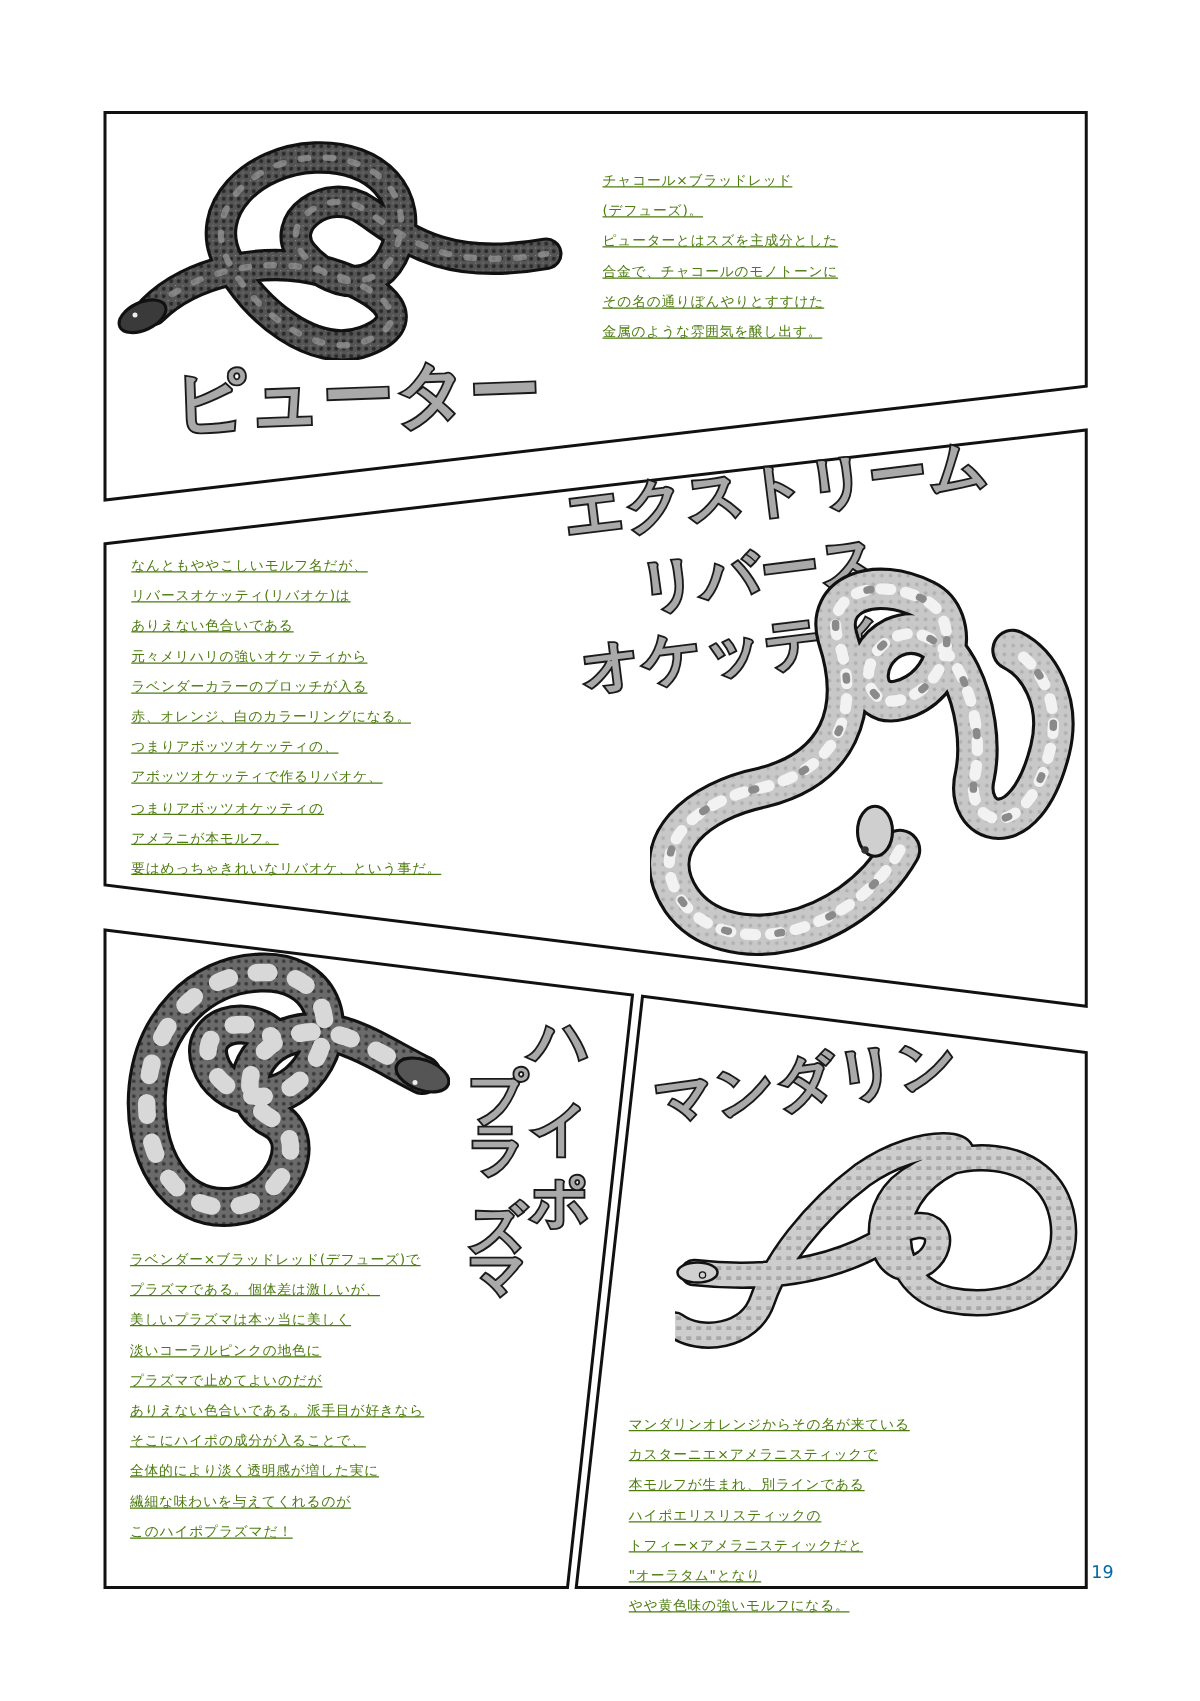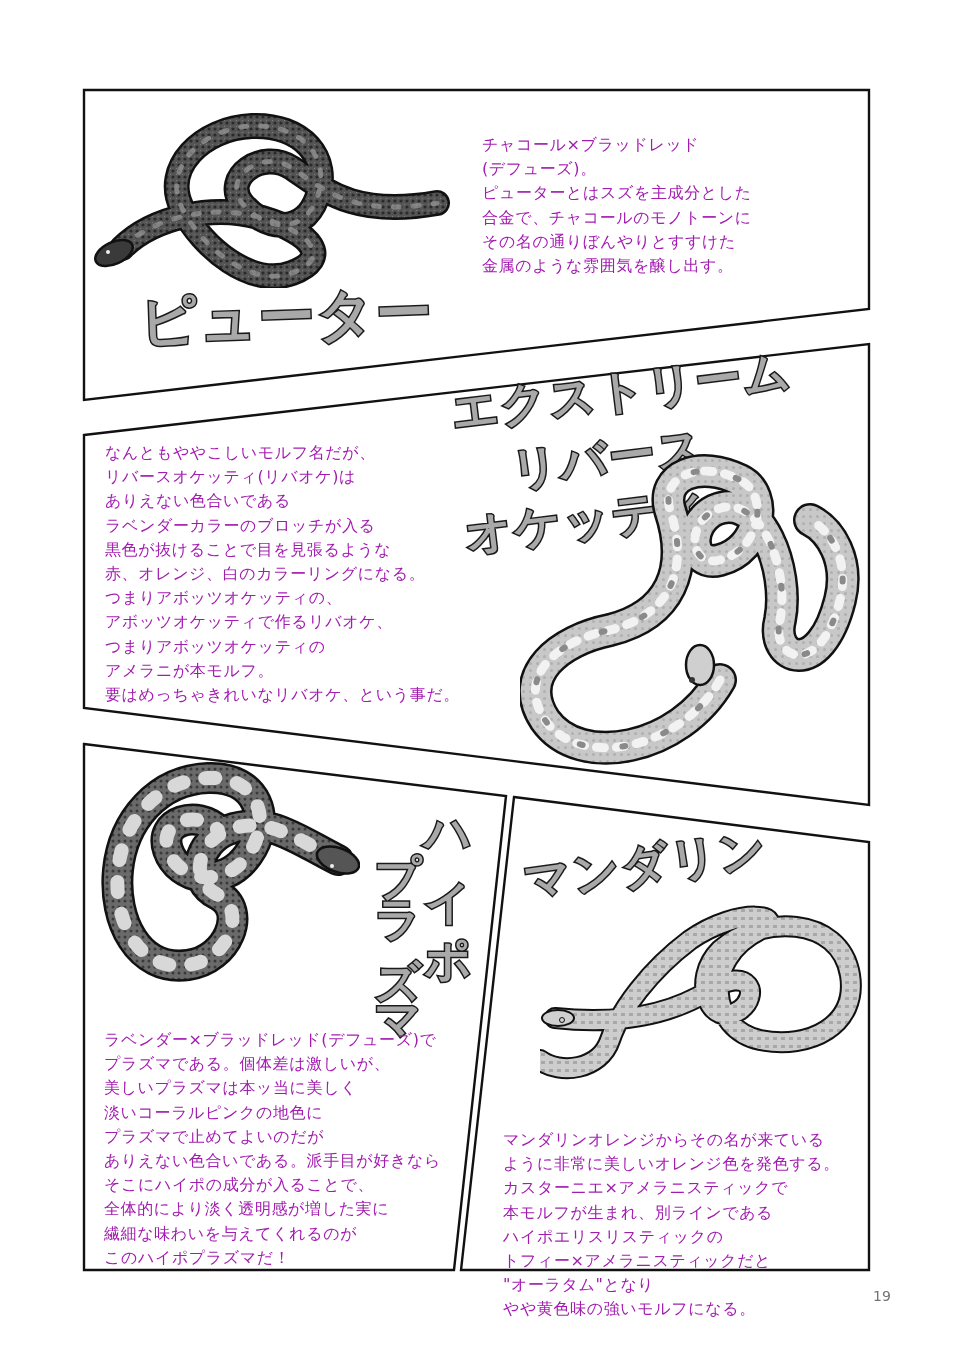--- a/index.html
+++ b/index.html
@@ -1,27 +1,27 @@
 <!DOCTYPE html>
 <html><head>
 <meta charset="utf-8">
 <style>
   html, body { margin: 0; padding: 0; background: #ffffff; }
   body { width: 960px; height: 1361px; position: relative; overflow: hidden;
          font-family: "DejaVu Sans", "Liberation Sans", sans-serif; color: #111; }
   #panels { position: absolute; left: 0; top: 0; width: 960px; height: 1361px; }
-  .txt { position: absolute; font-size: 16px; line-height: 24.2px; letter-spacing: 0.6px;
-         white-space: nowrap; color: #a21caf; }
+  .txt { position: absolute; font-size: 11px; line-height: 24.2px; letter-spacing: 0.6px;
+         white-space: nowrap; color: #4d7c0f; text-decoration: underline; }
   .txt div { height: 24.2px; }
   .title { position: absolute; font-family: "DejaVu Sans", sans-serif; font-weight: bold;
            color: #a9a9a9; -webkit-text-stroke: 3px #1a1a1a; paint-order: stroke fill;
            white-space: nowrap; letter-spacing: 2px; }
   .title-v { writing-mode: vertical-rl; }
   .snake { position: absolute; }
-  .page-number { position: absolute; font-size: 14px; color: #737373; margin-top: 38px; }
+  .page-number { position: absolute; font-size: 14px; color: #0369a1; }
 </style>
 </head>
 <body>
 
 <svg id="panels" viewBox="0 0 960 1361">
   <g fill="#fff" stroke="#111" stroke-width="2.4" stroke-linejoin="miter">
     <polygon points="84,90 869,90 869,309 84,400"></polygon>
     <polygon points="84,435 869,344 869,805 84,708"></polygon>
     <polygon points="84,744 506,796 454,1270 84,1270"></polygon>
     <polygon points="514,797 869,842 869,1270 461,1270"></polygon>
@@ -74,22 +74,22 @@
     <path d="M200,230 C160,300 60,320 25,270 C-5,225 40,190 90,180 C150,165 170,120 150,60 C140,25 180,10 220,30 C250,45 240,100 200,110 C170,118 165,75 195,60 C240,40 270,120 260,170 C250,210 300,230 320,150 C330,110 310,80 290,70" stroke="#8a8a8a" stroke-width="6" stroke-dasharray="3 40" stroke-dashoffset="10"></path>
   </g>
   <ellipse cx="180" cy="215" rx="14" ry="20" fill="#cfcfcf" stroke="#111" stroke-width="2.5"></ellipse>
   <circle cx="172" cy="230" r="3" fill="#333"></circle>
 </svg>
 
 <div class="txt" style="left:105px;top:441px;">
   <div>なんともややこしいモルフ名だが、</div>
   <div>リバースオケッティ(リバオケ)は</div>
   <div>ありえない色合いである</div>
+  <div>元々メリハリの強いオケッティから</div>
   <div>ラベンダーカラーのブロッチが入る</div>
-  <div>黒色が抜けることで目を見張るような</div>
   <div>赤、オレンジ、白のカラーリングになる。</div>
   <div>つまりアボッツオケッティの、</div>
   <div>アボッツオケッティで作るリバオケ、</div>
   <div>つまりアボッツオケッティの</div>
   <div>アメラニが本モルフ。</div>
   <div>要はめっちゃきれいなリバオケ、という事だ。</div>
 </div>
 
 <svg class="snake" style="left:98px;top:760px" width="262" height="230" viewBox="0 0 262 230">
   <defs>
@@ -103,21 +103,21 @@
     <path d="M240,100 C200,80 170,55 130,70 C100,82 90,120 120,135 C150,150 130,200 90,205 C40,212 15,160 20,110 C25,60 60,20 110,18 C160,16 175,60 150,95 C125,130 80,120 70,90 C60,60 100,50 120,70" stroke="url(#scaleMid)" stroke-width="27"></path>
     <path d="M240,100 C200,80 170,55 130,70 C100,82 90,120 120,135 C150,150 130,200 90,205 C40,212 15,160 20,110 C25,60 60,20 110,18 C160,16 175,60 150,95 C125,130 80,120 70,90 C60,60 100,50 120,70" stroke="#d8d8d8" stroke-width="14" stroke-dasharray="10 22"></path>
   </g>
   <ellipse cx="240" cy="100" rx="22" ry="12" fill="#555" stroke="#111" stroke-width="2.5" transform="rotate(20 240 100)"></ellipse>
   <circle cx="234" cy="106" r="2" fill="#eee"></circle>
 </svg>
 
 <div class="title title-v" style="left:418px;top:795px;font-size:46px;">ハイポ</div>
 <div class="title title-v" style="left:368px;top:815px;font-size:46px;">プラズマ</div>
 
-<div class="txt" style="left:104px;top:996px;margin-top:32px;">
+<div class="txt" style="left:104px;top:996px;">
   <div>ラベンダー×ブラッドレッド(デフューズ)で</div>
   <div>プラズマである。個体差は激しいが、</div>
   <div>美しいプラズマは本ッ当に美しく</div>
   <div>淡いコーラルピンクの地色に</div>
   <div>プラズマで止めてよいのだが</div>
   <div>ありえない色合いである。派手目が好きなら</div>
   <div>そこにハイポの成分が入ることで、</div>
   <div>全体的により淡く透明感が増した実に</div>
   <div>繊細な味わいを与えてくれるのが</div>
   <div>このハイポプラズマだ！</div>
@@ -135,21 +135,20 @@
   <g fill="none" stroke-linecap="round" stroke-linejoin="round">
     <path d="M15,118 C80,125 130,115 170,90 C210,65 220,95 200,110 C170,130 150,80 180,50 C220,15 300,15 310,75 C318,125 270,150 220,140 C170,130 160,60 220,30 C250,16 200,5 150,40 C110,70 80,110 70,140 C60,170 20,175 0,160" stroke="#111" stroke-width="22"></path>
     <path d="M15,118 C80,125 130,115 170,90 C210,65 220,95 200,110 C170,130 150,80 180,50 C220,15 300,15 310,75 C318,125 270,150 220,140 C170,130 160,60 220,30 C250,16 200,5 150,40 C110,70 80,110 70,140 C60,170 20,175 0,160" stroke="url(#scalePale)" stroke-width="18"></path>
   </g>
   <ellipse cx="18" cy="118" rx="16" ry="8" fill="#d0d0d0" stroke="#111" stroke-width="2"></ellipse>
   <circle cx="22" cy="120" r="2.5" fill="none" stroke="#111" stroke-width="1"></circle>
 </svg>
 
 <div class="txt" style="left:503px;top:1128px;">
   <div>マンダリンオレンジからその名が来ている</div>
-  <div>ように非常に美しいオレンジ色を発色する。</div>
   <div>カスターニエ×アメラニスティックで</div>
   <div>本モルフが生まれ、別ラインである</div>
   <div>ハイポエリスリスティックの</div>
   <div>トフィー×アメラニスティックだと</div>
   <div>"オーラタム"となり</div>
   <div>やや黄色味の強いモルフになる。</div>
 </div>
 
 <div class="page-number" style="left:873px;top:1250px;">19</div>
 

